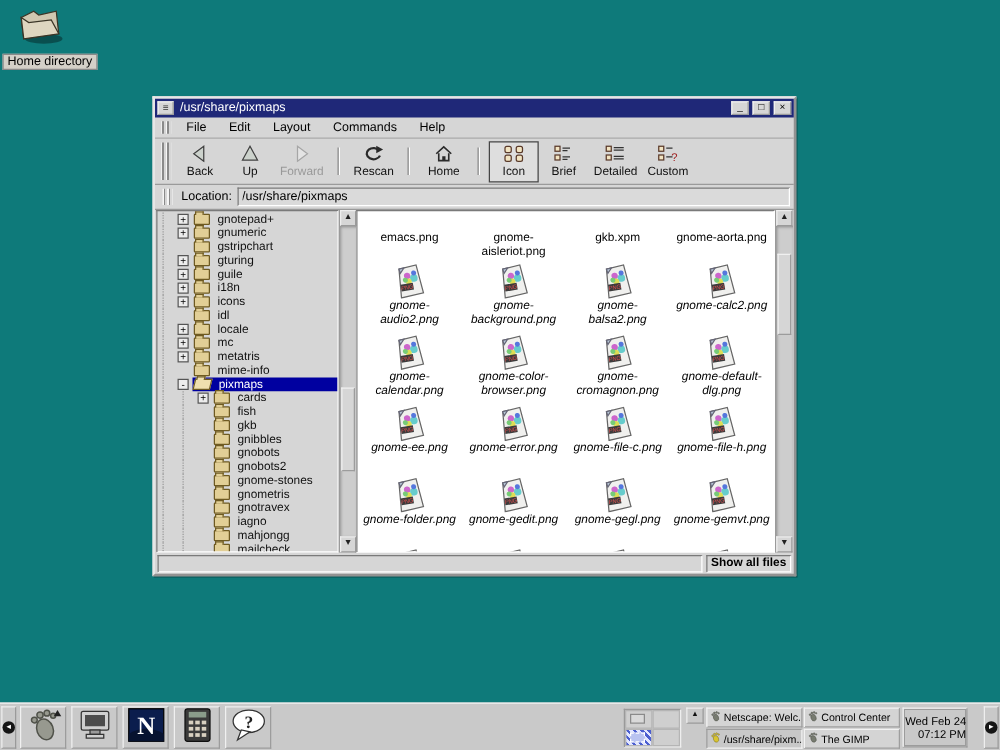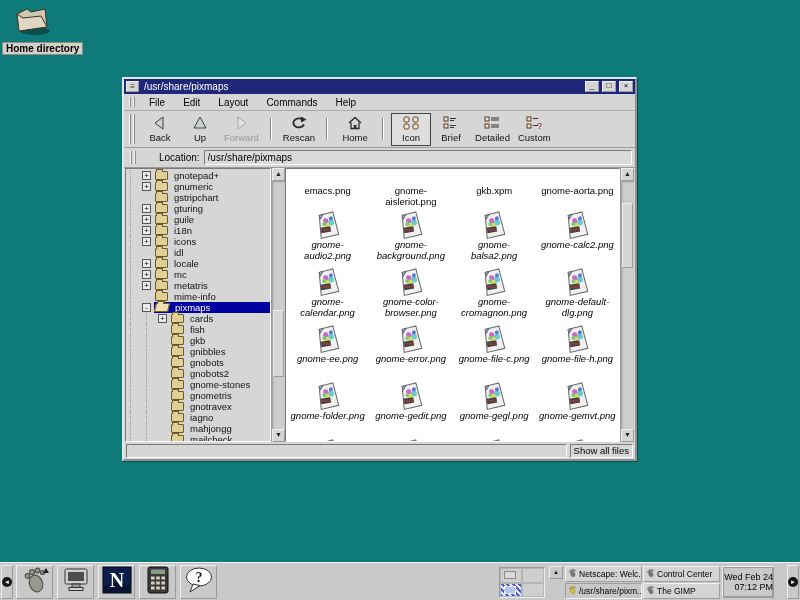--- a/index.html
+++ b/index.html
@@ -2,42 +2,42 @@
 <html style="--desktop: #0e7a7a; --titlebar: #1f2878; --selection: #0000a0; --chrome: #d6d6d6; --panel: #c9c9c9;"><head>
 <meta charset="utf-8">
 <style>
   * { box-sizing: border-box; margin: 0; padding: 0; }
   html,body { width:800px; height:600px; overflow:hidden; }
   body { position:relative; font-family:"Liberation Sans", sans-serif; background:var(--desktop,#0e7a7a); }
 
   
   #desktop-home { position:absolute; left:2px; top:4px; display:flex; flex-direction:column; align-items:flex-start; }
   #desktop-home .dicon { margin-left:8px; }
-  #desktop-home .dlabel { background:#d4d0c8; border:1px solid #8a8a8a; font-size:10px; padding:0 3px; color:#000; margin-top:2px;font-weight:bold; }
+  #desktop-home .dlabel { background:#d4d0c8; border:1px solid #8a8a8a; font-size:10px; padding:0 3px; color:#000; margin-top:2px; }
 
   
   #fm-window { position:absolute; left:122px; top:77px; width:515px; height:384px; background:var(--chrome,#d6d6d6); border:2px outset #e6e6e6; display:flex; flex-direction:column; box-shadow:1px 1px 0 rgba(0,0,0,.35); }
   .titlebar { height:15px; flex:none; background:var(--titlebar,#1f2878); display:flex; align-items:center; gap:3px; padding:1px 2px; }
   .win-menu-box { width:13px; height:11px; flex:none; background:#d6d6d6; border:1px outset #f0f0f0; font-size:8px; line-height:9px; text-align:center; color:#333; }
   .win-title { flex:1; color:#fff; font-size:10px; padding-left:2px; white-space:nowrap; overflow:hidden; }
   .win-btn { width:14px; height:11px; flex:none; background:#d6d6d6; border:1px outset #f0f0f0; font-size:8px; line-height:8px; text-align:center; color:#000; }
 
   .menubar { height:17px; flex:none; display:flex; align-items:center; padding:1px 2px; border-bottom:1px solid #aaa; }
   .grip { width:8px; align-self:stretch; margin:2px 3px; background:repeating-linear-gradient(90deg,#f6f6f6 0 1px,#8a8a8a 1px 2px,#d6d6d6 2px 4px); }
   .menu-item { font-size:10px; padding:1px 9px; color:#000; }
 
   .toolbar { height:37px; flex:none; display:flex; align-items:center; padding:1px 2px; border-bottom:1px solid #9a9a9a; }
   .tool-btn { min-width:40px; height:33px; display:flex; flex-direction:column; align-items:center; justify-content:center; gap:1px; font-size:9.5px; color:#111; padding:0 4px; }
   .tool-btn.active { border:1px solid #444; background:#dedede; }
   .tool-btn.disabled { color:#999; }
   .tb-icon { height:15px; display:flex; align-items:center; }
   .tb-sep { width:2px; height:22px; border-left:1px solid #8a8a8a; border-right:1px solid #fff; margin:0 7px; }
 
   .locbar { height:20px; flex:none; display:flex; align-items:center; gap:4px; padding:1px 3px; border-bottom:1px solid #9a9a9a; }
-  .loc-label { font-size:10px; color:#000; flex:none;margin-left:14px; }
+  .loc-label { font-size:10px; color:#000; flex:none; }
   .loc-input { flex:1; height:15px; background:#dadada; border:1px solid; border-color:#7a7a7a #fff #fff #7a7a7a; font-size:10px; padding:0 3px; font-family:inherit; color:#000; }
 
   .main { flex:none; height:274px; display:flex; margin:0 1px; }
   .tree-panel { width:146px; flex:none; background:#d6d6d6; border:1px solid; border-color:#7a7a7a #fff #fff #7a7a7a; overflow:hidden; padding-top:1px; }
   .tree-row { height:11px; display:flex; align-items:center; font-size:9.5px; white-space:nowrap; }
   .tree-indent { width:12px; height:11px; flex:none; border-left:1px dotted #9a9a9a; margin-left:4px; }
   .tree-toggle { width:9px; height:9px; flex:none; border:1px solid #555; background:#ececec; font-size:8px; line-height:7px; text-align:center; margin-right:3px; color:#000; }
   .tree-toggle-spacer { width:9px; height:9px; flex:none; margin-right:3px; }
   .row-main { flex:1; height:11px; display:flex; align-items:center; padding-left:1px; }
   .selected .row-main { background:var(--selection,#0000a0); }
@@ -56,21 +56,21 @@
   #icon-thumb { top:9%; height:26%; }
 
   .icon-panel { flex:1; background:#fff; border:1px solid; border-color:#7a7a7a #fff #fff #7a7a7a; overflow:hidden; }
   .icon-row { display:grid; grid-template-columns:repeat(4,1fr); }
   .icon-row.full { height:57px;font-style:italic; }
   .icon-row.labels-only { height:26px; }
   .file-cell { display:flex; flex-direction:column; align-items:center; padding-top:16px; }
   .file-svg { height:28px; }
   .file-label { font-size:9.5px; line-height:11px; text-align:center; max-width:78px; overflow-wrap:break-word; color:#000; }
 
-  .statusbar { flex:1; display:flex; gap:3px; padding:2px 2px 1px 2px; align-items:stretch; }
+  .statusbar { flex:1; display:flex; gap:3px; padding:2px 2px 1px 2px; align-items:stretch;font-weight:bold; }
   .status-box { border:1px solid; border-color:#7a7a7a #fff #fff #7a7a7a; font-size:9.5px; line-height:11px; padding:0 3px; color:#000; }
   .status-msg { flex:1; }
   .status-right { flex:none; white-space:nowrap; }
 
   
   #panel { position:absolute; left:0; bottom:0; width:800px; height:38px; background:var(--panel,#c9c9c9); border-top:1px solid #f2f2f2; }
   .hide-btn { position:absolute; top:2px; width:12px; height:34px; background:var(--panel,#c9c9c9); border:1px outset #eee; display:flex; align-items:center; justify-content:center; }
   #hide-left { left:1px; } #hide-right { right:1px; }
   .hide-circle { width:10px; height:10px; border-radius:50%; background:#151515; color:#fff; font-size:6px; line-height:10px; text-align:center; }
   #panel-launchers { position:absolute; left:16px; top:2px; display:flex; gap:4px; }

